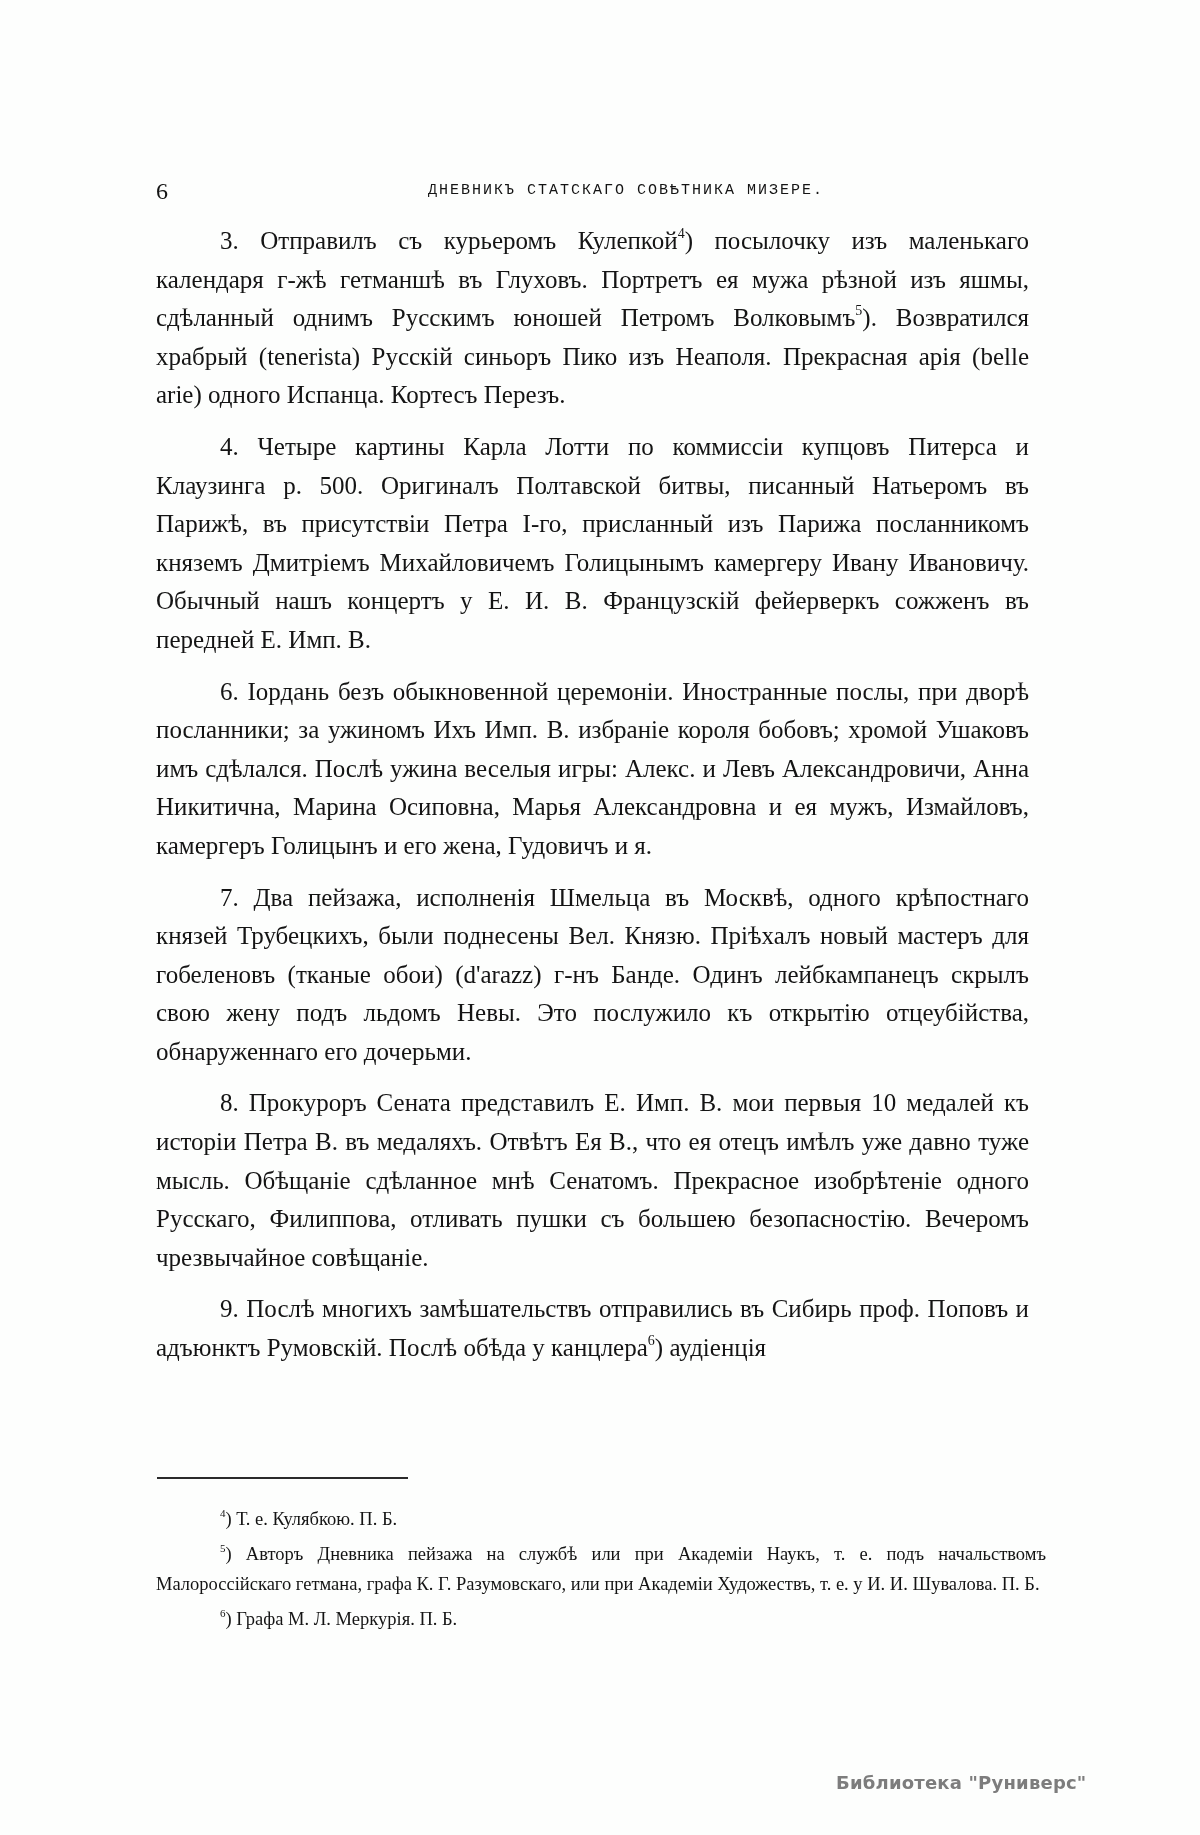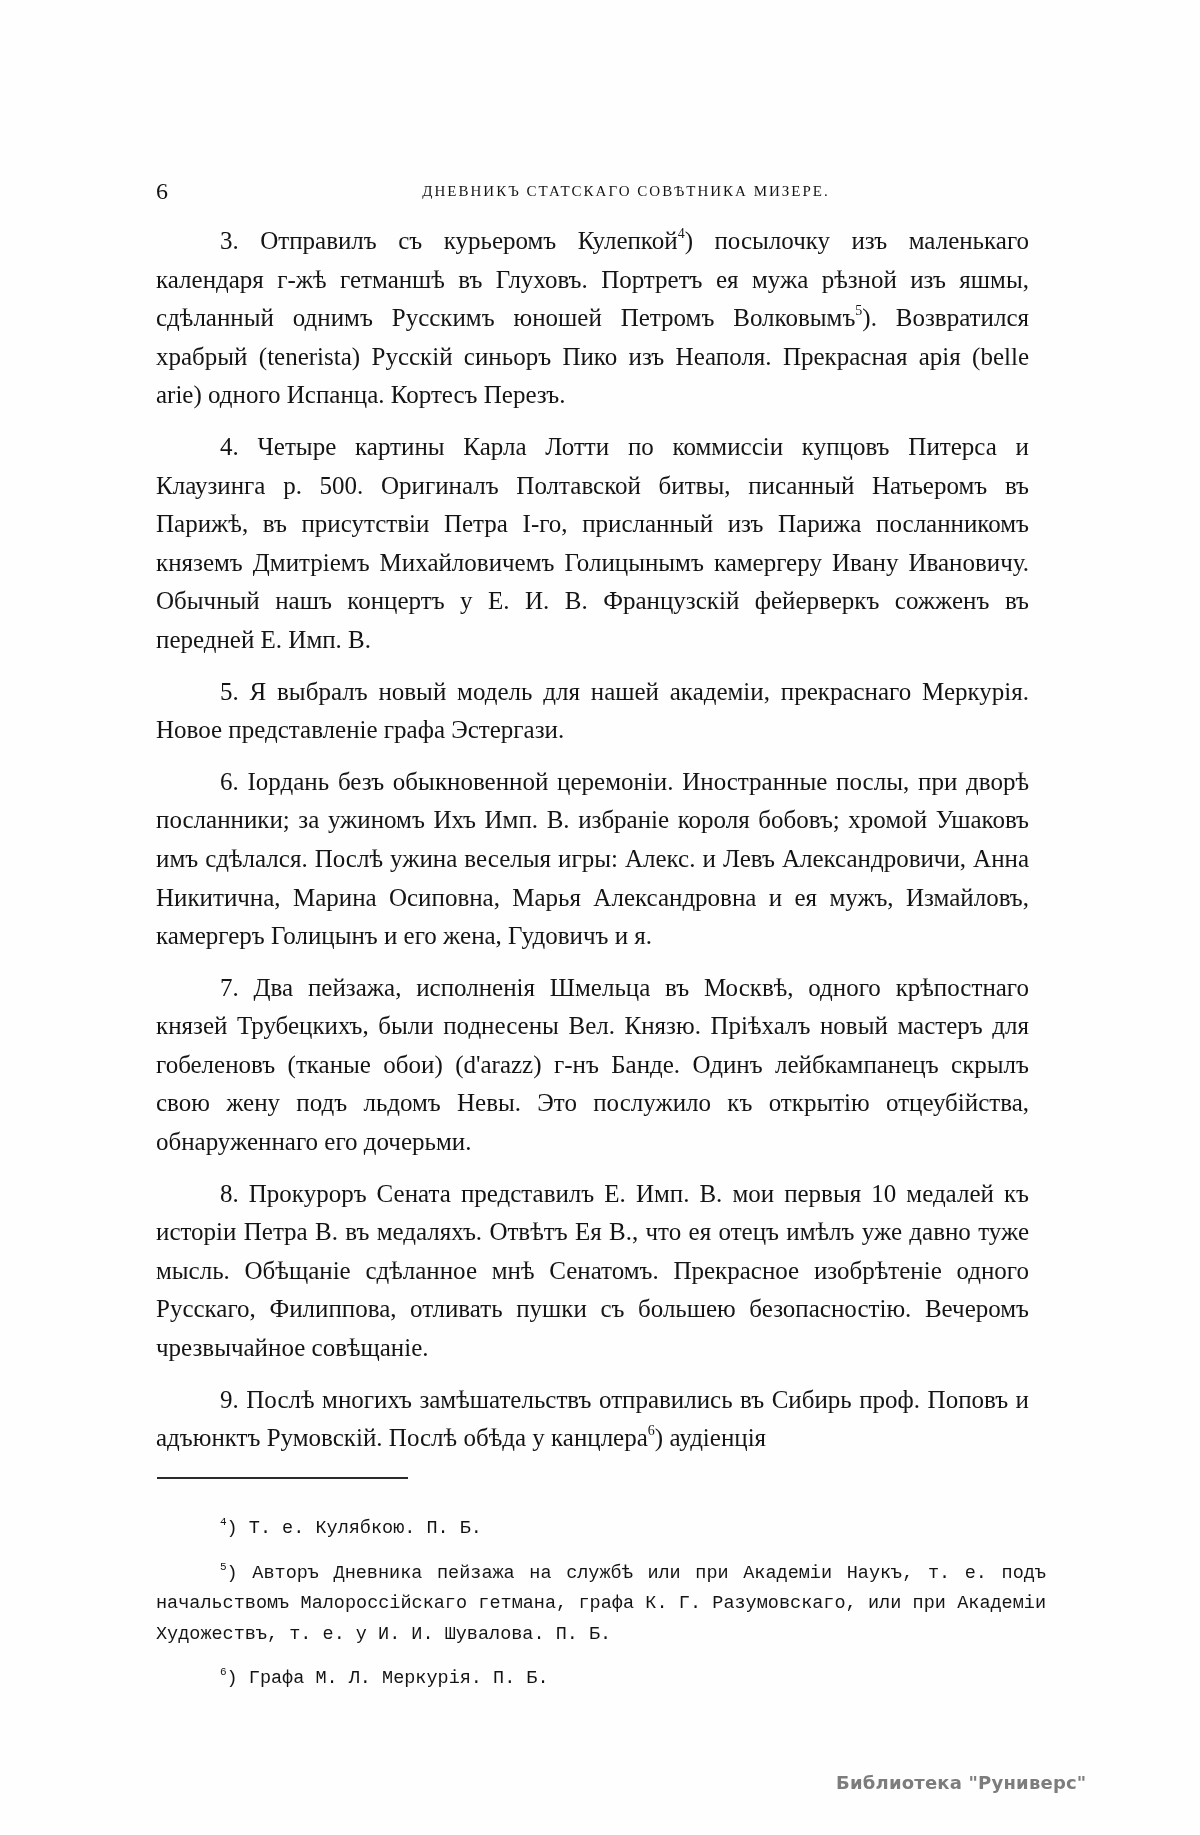--- a/index.html
+++ b/index.html
@@ -38,20 +38,21 @@
     position: absolute;
     left: 0;
     right: 0;
     top: 3px;
     text-align: center;
     font-size: 15px;
     letter-spacing: 2px;
     line-height: 24px;
     text-transform: uppercase;
     padding-left: 40px;
+    font-family: Liberation Mono, monospace;
   }
   .body-text {
     position: absolute;
     left: 156px;
     top: 222px;
     width: 890px;
     font-size: 25px;
     line-height: 38.6px;
     text-align: justify;
   }
@@ -77,25 +78,24 @@
   }
   .footnotes {
     position: absolute;
     left: 156px;
     top: 1500px;
     width: 890px;
     font-size: 18.5px;
     line-height: 30.5px;
   }
   .fn {
-    margin: 14px 0 0 0;
+    margin: 4px 0 0 0;
     text-indent: 64px;
     text-align: justify;
     text-align-last: left;
-    font-family: Liberation Mono, monospace;
   }
   .fn sup {
     font-size: 11px;
     vertical-align: 8px;
   }
   .watermark {
     position: absolute;
     left: 836px;
     top: 1772px;
     font-family: "DejaVu Sans", "Liberation Sans", sans-serif;
@@ -111,21 +111,20 @@
 <div class="page">
 
   <div class="running-head">
     <span class="page-number">6</span>
     <span class="running-title">Дневникъ статскаго совѣтника Мизере.</span>
   </div>
 
   <div class="body-text">
     <p class="para"><span class="num">3.</span><span> Отправилъ съ курьеромъ Кулепкой</span><sup>4</sup><span>) посылочку изъ маленькаго календаря г-жѣ гетманшѣ въ Глуховъ. Портретъ ея мужа рѣзной изъ яшмы, сдѣланный однимъ Русскимъ юношей Петромъ Волковымъ</span><sup>5</sup><span>). Возвратился храбрый (tenerista) Русскій синьоръ Пико изъ Неаполя. Прекрасная арія (belle arie) одного Испанца. Кортесъ Перезъ.</span></p>
     <p class="para"><span class="num">4.</span><span> Четыре картины Карла Лотти по коммиссіи купцовъ Питерса и Клаузинга р. 500. Оригиналъ Полтавской битвы, писанный Натьеромъ въ Парижѣ, въ присутствіи Петра I-го, присланный изъ Парижа посланникомъ княземъ Дмитріемъ Михайловичемъ Голицынымъ камергеру Ивану Ивановичу. Обычный нашъ концертъ у Е. И. В. Французскій фейерверкъ сожженъ въ передней Е. Имп. В.</span></p>
-    <p class="para"><span class="num">5.</span><span> Я выбралъ новый модель для нашей академіи, прекраснаго Меркурія. Новое представленіе графа Эстергази.</span></p>
     <p class="para"><span class="num">6.</span><span> Іордань безъ обыкновенной церемоніи. Иностранные послы, при дворѣ посланники; за ужиномъ Ихъ Имп. В. избраніе короля бобовъ; хромой Ушаковъ имъ сдѣлался. Послѣ ужина веселыя игры: Алекс. и Левъ Александровичи, Анна Никитична, Марина Осиповна, Марья Александровна и ея мужъ, Измайловъ, камергеръ Голицынъ и его жена, Гудовичъ и я.</span></p>
     <p class="para"><span class="num">7.</span><span> Два пейзажа, исполненія Шмельца въ Москвѣ, одного крѣпостнаго князей Трубецкихъ, были поднесены Вел. Князю. Пріѣхалъ новый мастеръ для гобеленовъ (тканые обои) (d'arazz) г-нъ Банде. Одинъ лейбкампанецъ скрылъ свою жену подъ льдомъ Невы. Это послужило къ открытію отцеубійства, обнаруженнаго его дочерьми.</span></p>
     <p class="para"><span class="num">8.</span><span> Прокуроръ Сената представилъ Е. Имп. В. мои первыя 10 медалей къ исторіи Петра В. въ медаляхъ. Отвѣтъ Ея В., что ея отецъ имѣлъ уже давно туже мысль. Обѣщаніе сдѣланное мнѣ Сенатомъ. Прекрасное изобрѣтеніе одного Русскаго, Филиппова, отливать пушки съ большею безопасностію. Вечеромъ чрезвычайное совѣщаніе.</span></p>
     <p class="para"><span class="num">9.</span><span> Послѣ многихъ замѣшательствъ отправились въ Сибирь проф. Поповъ и адъюнктъ Румовскій. Послѣ обѣда у канцлера</span><sup>6</sup><span>) аудіенція</span></p>
   </div>
 
   <div class="footnote-rule"></div>
 
   <div class="footnotes">
     <p class="fn">

